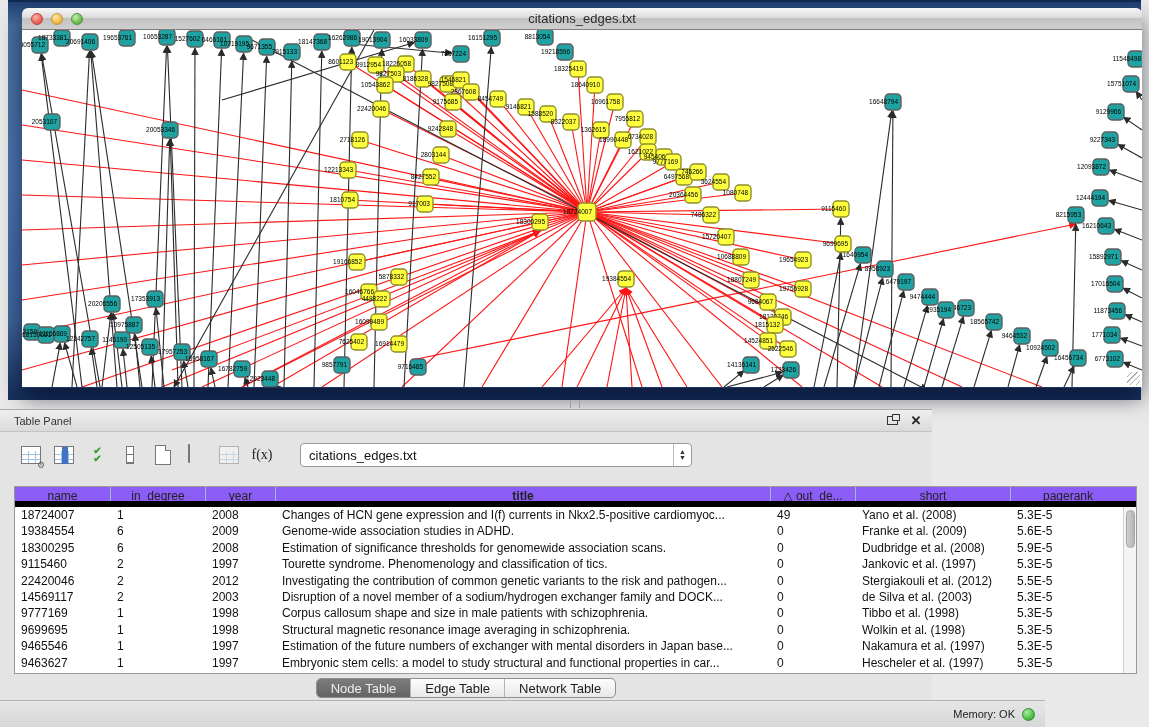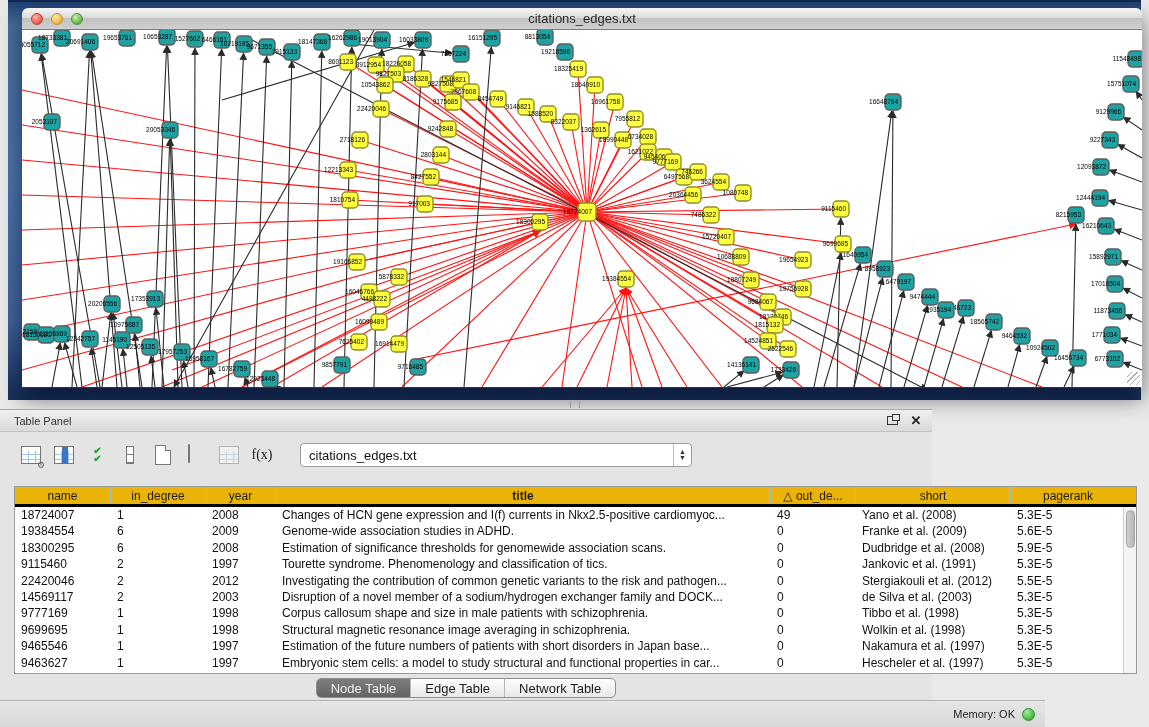--- a/index.html
+++ b/index.html
@@ -75,21 +75,21 @@
     border:1px solid #9a9a9a; border-radius:4px; display:flex; align-items:center;
     font-size:13px; color:#111; position:relative; cursor:pointer; }
   #table-select .val { margin-left:8px; }
   #table-select .arrows { position:absolute; right:0; top:0; bottom:0; width:18px;
     border-left:1px solid #bbb; display:flex; flex-direction:column; align-items:center;
     justify-content:center; font-size:7px; color:#333; line-height:6px; }
 
   
   #datatable { position:absolute; left:14px; top:76px; width:1123px; height:188px;
     background:#fff; border:1px solid #9a9a9a; display:flex; flex-direction:column; }
-  #thead { display:flex; height:20px; background:#eab308; border-bottom:3px solid #000000; flex:none;}
+  #thead { display:flex; height:20px; background:#8b5cf6; border-bottom:6px solid #000000; flex:none;}
   .th { font-size:12px; color:#222; text-align:center; line-height:19px;
     border-right:1px solid #9cbccd; overflow:hidden; white-space:nowrap; }
   .th:last-child { border-right:none; }
   #tbody { position:relative; flex:1; overflow:hidden; }
   .tr { display:flex; height:16.4px; }
   .td { font-size:12px; color:#111; line-height:16px; padding-left:6px;
     overflow:hidden; white-space:nowrap; }
   #vscroll { position:absolute; right:0; top:0; bottom:0; width:13px;
     background:#f4f4f4; border-left:1px solid #d0d0d0; }
   #vthumb { position:absolute; left:2px; top:3px; width:9px; height:38px;
@@ -860,21 +860,21 @@
             <div class="td" style="width: 85px;">0</div>
             <div class="td" style="width: 155px;">Dudbridge et al. (2008)</div>
             <div class="td" style="width: 114px;">5.9E-5</div>
           </div>
           <div class="tr">
             <div class="td" style="width: 96px;">9115460</div>
             <div class="td" style="width: 95px;">2</div>
             <div class="td" style="width: 70px;">1997</div>
             <div class="td" style="width: 495px;">Tourette syndrome. Phenomenology and classification of tics.</div>
             <div class="td" style="width: 85px;">0</div>
-            <div class="td" style="width: 155px;">Jankovic et al. (1991)</div>
+            <div class="td" style="width: 155px;">Jankovic et al. (1997)</div>
             <div class="td" style="width: 114px;">5.3E-5</div>
           </div>
           <div class="tr">
             <div class="td" style="width: 96px;">22420046</div>
             <div class="td" style="width: 95px;">2</div>
             <div class="td" style="width: 70px;">2012</div>
             <div class="td" style="width: 495px;">Investigating the contribution of common genetic variants to the risk and pathogen...</div>
             <div class="td" style="width: 85px;">0</div>
             <div class="td" style="width: 155px;">Stergiakouli et al. (2012)</div>
             <div class="td" style="width: 114px;">5.5E-5</div>
@@ -903,21 +903,21 @@
             <div class="td" style="width: 70px;">1998</div>
             <div class="td" style="width: 495px;">Structural magnetic resonance image averaging in schizophrenia.</div>
             <div class="td" style="width: 85px;">0</div>
             <div class="td" style="width: 155px;">Wolkin et al. (1998)</div>
             <div class="td" style="width: 114px;">5.3E-5</div>
           </div>
           <div class="tr">
             <div class="td" style="width: 96px;">9465546</div>
             <div class="td" style="width: 95px;">1</div>
             <div class="td" style="width: 70px;">1997</div>
-            <div class="td" style="width: 495px;">Estimation of the future numbers of patients with short disorders in Japan base...</div>
+            <div class="td" style="width: 495px;">Estimation of the future numbers of exchanger with mental disorders in Japan base...</div>
             <div class="td" style="width: 85px;">0</div>
             <div class="td" style="width: 155px;">Nakamura et al. (1997)</div>
             <div class="td" style="width: 114px;">5.3E-5</div>
           </div>
           <div class="tr">
             <div class="td" style="width: 96px;">9463627</div>
             <div class="td" style="width: 95px;">1</div>
             <div class="td" style="width: 70px;">1997</div>
             <div class="td" style="width: 495px;">Embryonic stem cells: a model to study structural and functional properties in car...</div>
             <div class="td" style="width: 85px;">0</div>

